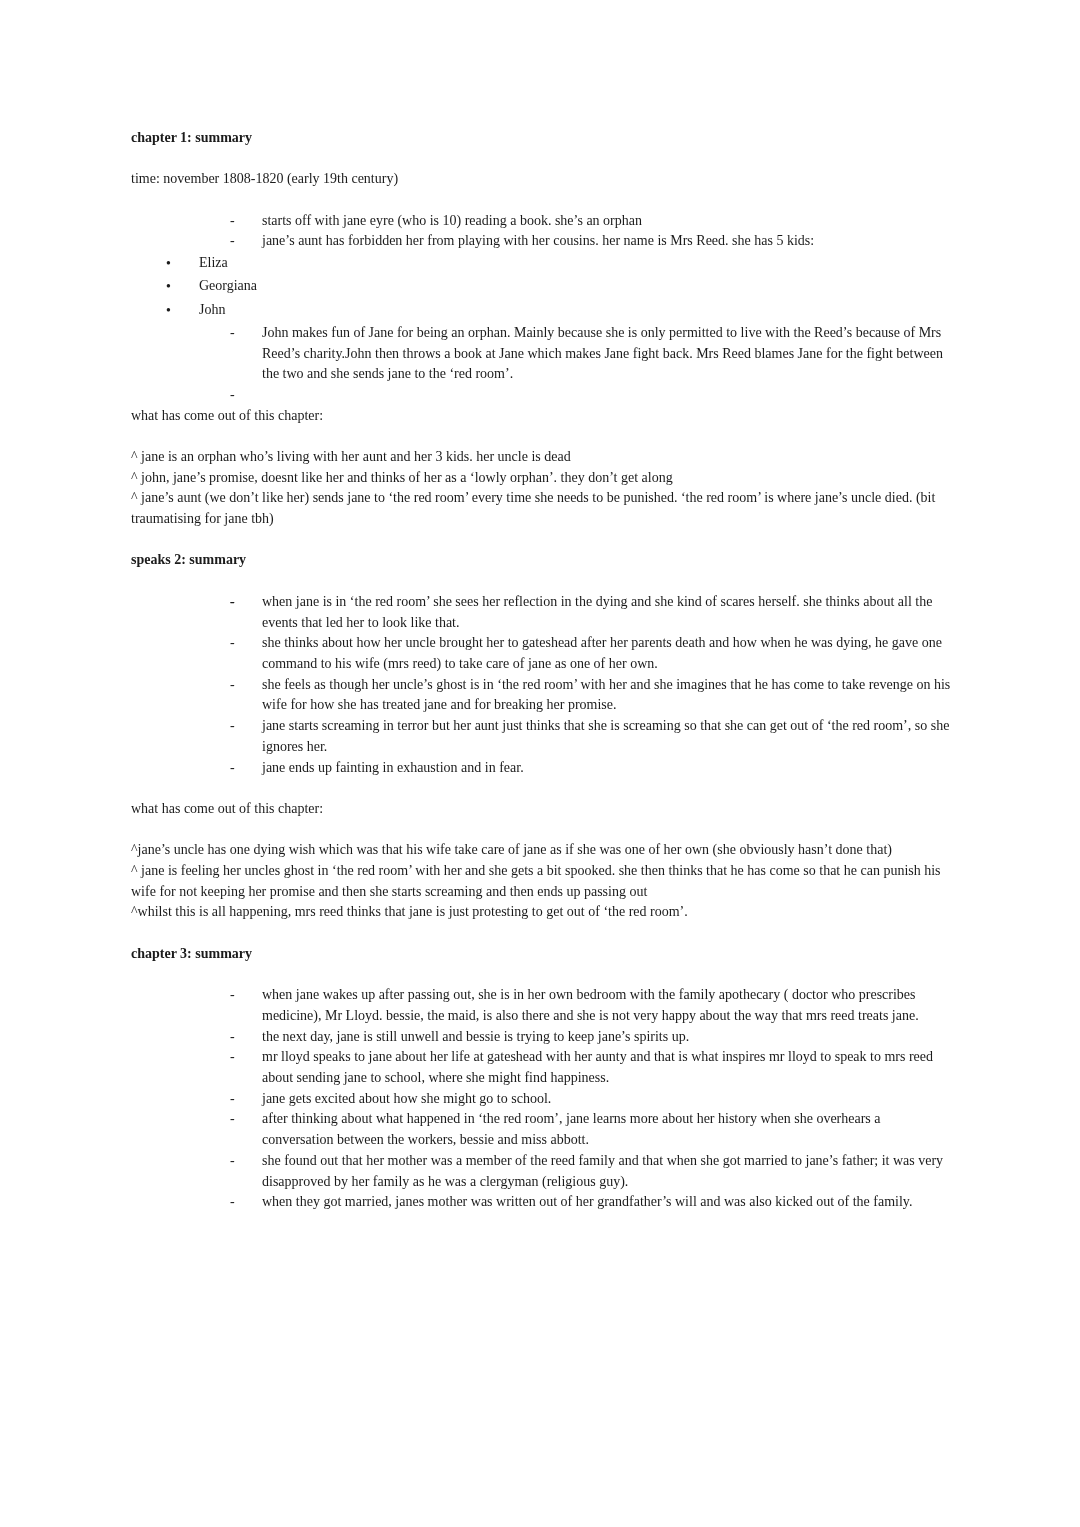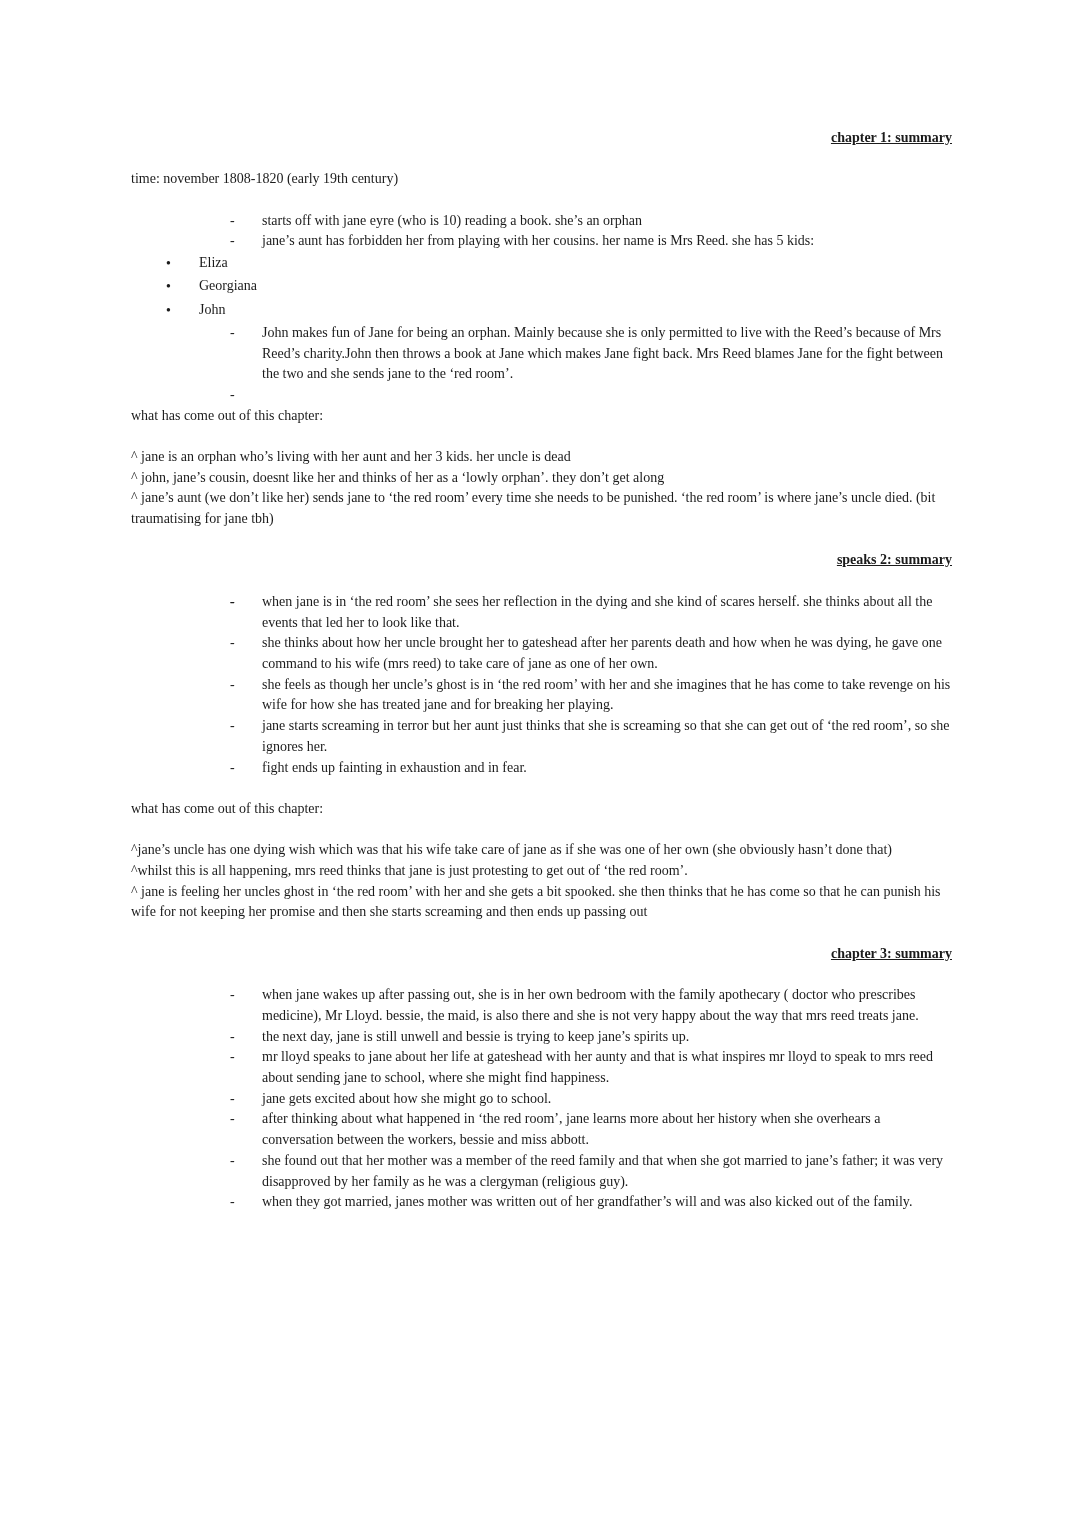--- a/index.html
+++ b/index.html
@@ -21,22 +21,20 @@
     width: 821px;
     font-family: "Liberation Serif", "DejaVu Serif", serif;
     font-size: 14px;
     line-height: 20.7px;
     color: #1b1b1b;
     -webkit-font-smoothing: antialiased;
   }
   .block { margin: 0 0 20.7px 0; }
   .heading {
     font-weight: 700;
-    text-decoration: underline;
-    text-align: right;
   }
   .text-line, .takeaway-line { white-space: normal; }
   .item {
     position: relative;
     padding-left: 131px;
   }
   .item .marker {
     position: absolute;
     top: 0;
   }
@@ -67,39 +65,39 @@
         <div class="item bullet"><span class="marker">●</span><span class="item-text">Georgiana</span></div>
         <div class="item bullet"><span class="marker">●</span><span class="item-text">John</span></div>
         <div class="item dash"><span class="marker">-</span><span class="item-text">John makes fun of Jane for being an orphan. Mainly because she is only permitted to live with the Reed’s because of Mrs Reed’s charity.John then throws a book at Jane which makes Jane fight back. Mrs Reed blames Jane for the fight between the two and she sends jane to the ‘red room’.</span></div>
         <div class="item dash"><span class="marker">-</span></div>
       </div>
       <div class="block paragraph">
         <div class="text-line">what has come out of this chapter:</div>
       </div>
       <div class="block takeaways">
         <div class="takeaway-line">^ jane is an orphan who’s living with her aunt and her 3 kids. her uncle is dead</div>
-        <div class="takeaway-line">^ john, jane’s cousin, doesnt like her and thinks of her as a ‘lowly orphan’. they don’t get along</div>
+        <div class="takeaway-line">^ john, jane’s promise, doesnt like her and thinks of her as a ‘lowly orphan’. they don’t get along</div>
         <div class="takeaway-line">^ jane’s aunt (we don’t like her) sends jane to ‘the red room’ every time she needs to be punished. ‘the red room’ is where jane’s uncle died. (bit traumatising for jane tbh)</div>
       </div>
       <div class="heading block">speaks 2: summary</div>
       <div class="block list">
         <div class="item dash"><span class="marker">-</span></div>
         <div class="item dash"><span class="marker">-</span><span class="item-text">when jane is in ‘the red room’ she sees her reflection in the dying and she kind of scares herself. she thinks about all the events that led her to look like that.</span></div>
         <div class="item dash"><span class="marker">-</span><span class="item-text">she thinks about how her uncle brought her to gateshead after her parents death and how when he was dying, he gave one command to his wife (mrs reed) to take care of jane as one of her own.</span></div>
-        <div class="item dash"><span class="marker">-</span><span class="item-text">she feels as though her uncle’s ghost is in ‘the red room’ with her and she imagines that he has come to take revenge on his wife for how she has treated jane and for breaking her playing.</span></div>
+        <div class="item dash"><span class="marker">-</span><span class="item-text">she feels as though her uncle’s ghost is in ‘the red room’ with her and she imagines that he has come to take revenge on his wife for how she has treated jane and for breaking her promise.</span></div>
         <div class="item dash"><span class="marker">-</span><span class="item-text">jane starts screaming in terror but her aunt just thinks that she is screaming so that she can get out of ‘the red room’, so she ignores her.</span></div>
-        <div class="item dash"><span class="marker">-</span><span class="item-text">fight ends up fainting in exhaustion and in fear.</span></div>
+        <div class="item dash"><span class="marker">-</span><span class="item-text">jane ends up fainting in exhaustion and in fear.</span></div>
       </div>
       <div class="block paragraph">
         <div class="text-line">what has come out of this chapter:</div>
       </div>
       <div class="block takeaways">
         <div class="takeaway-line">^jane’s uncle has one dying wish which was that his wife take care of jane as if she was one of her own (she obviously hasn’t done that)</div>
+        <div class="takeaway-line">^ jane is feeling her uncles ghost in ‘the red room’ with her and she gets a bit spooked. she then thinks that he has come so that he can punish his wife for not keeping her promise and then she starts screaming and then ends up passing out</div>
         <div class="takeaway-line">^whilst this is all happening, mrs reed thinks that jane is just protesting to get out of ‘the red room’.</div>
-        <div class="takeaway-line">^ jane is feeling her uncles ghost in ‘the red room’ with her and she gets a bit spooked. she then thinks that he has come so that he can punish his wife for not keeping her promise and then she starts screaming and then ends up passing out</div>
       </div>
       <div class="heading block">chapter 3: summary</div>
       <div class="block list">
         <div class="item dash"><span class="marker">-</span><span class="item-text">when jane wakes up after passing out, she is in her own bedroom with the family apothecary ( doctor who prescribes medicine), Mr Lloyd. bessie, the maid, is also there and she is not very happy about the way that mrs reed treats jane.</span></div>
         <div class="item dash"><span class="marker">-</span><span class="item-text">the next day, jane is still unwell and bessie is trying to keep jane’s spirits up.</span></div>
         <div class="item dash"><span class="marker">-</span><span class="item-text">mr lloyd speaks to jane about her life at gateshead with her aunty and that is what inspires mr lloyd to speak to mrs reed about sending jane to school, where she might find happiness.</span></div>
         <div class="item dash"><span class="marker">-</span><span class="item-text">jane gets excited about how she might go to school.</span></div>
         <div class="item dash"><span class="marker">-</span><span class="item-text">after thinking about what happened in ‘the red room’, jane learns more about her history when she overhears a conversation between the workers, bessie and miss abbott.</span></div>
         <div class="item dash"><span class="marker">-</span><span class="item-text">she found out that her mother was a member of the reed family and that when she got married to jane’s father; it was very disapproved by her family as he was a clergyman (religious guy).</span></div>
         <div class="item dash"><span class="marker">-</span><span class="item-text">when they got married, janes mother was written out of her grandfather’s will and was also kicked out of the family.</span></div>

